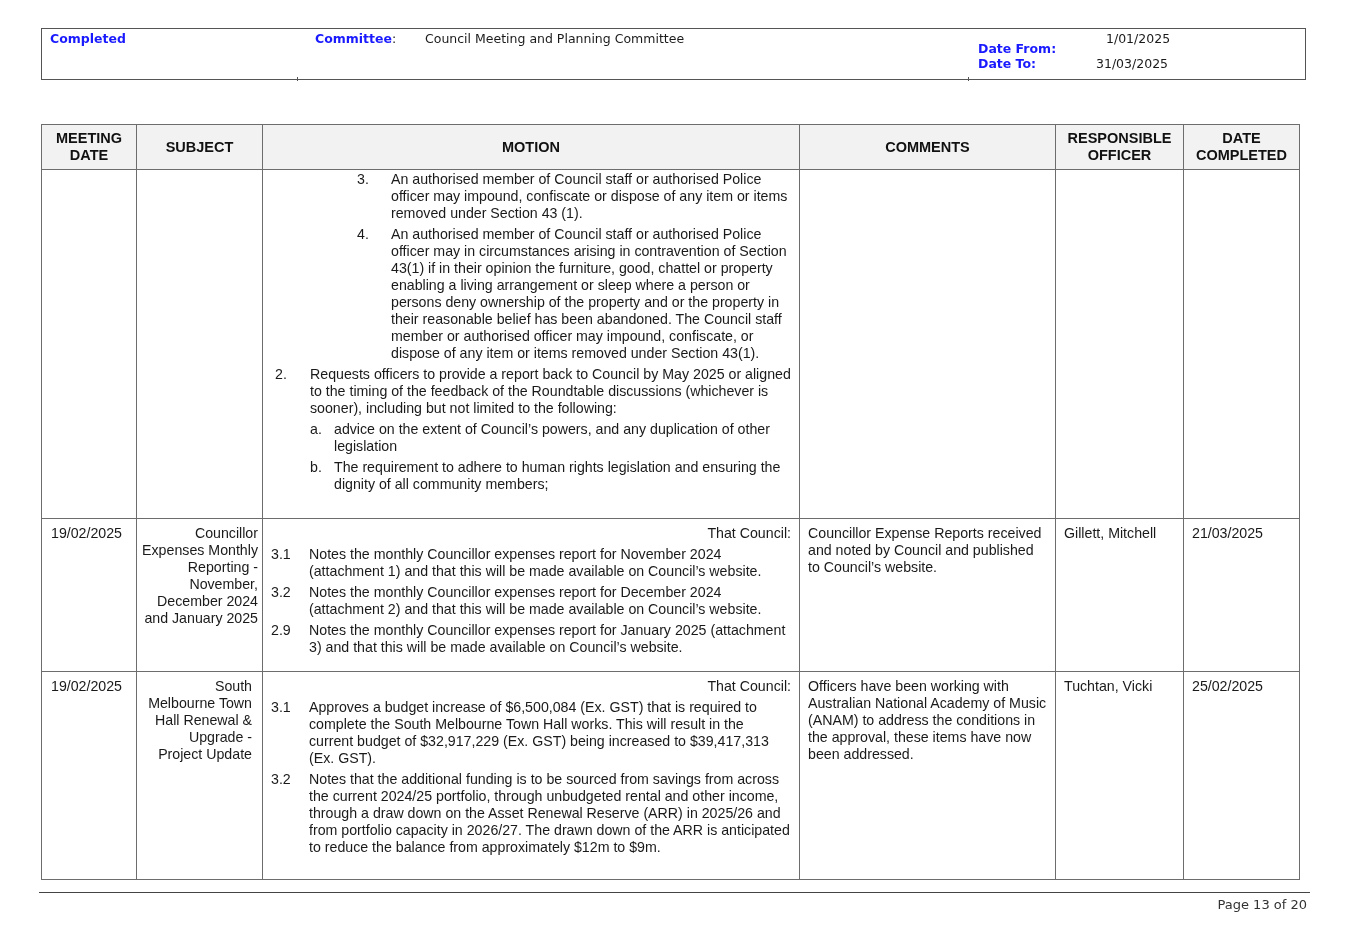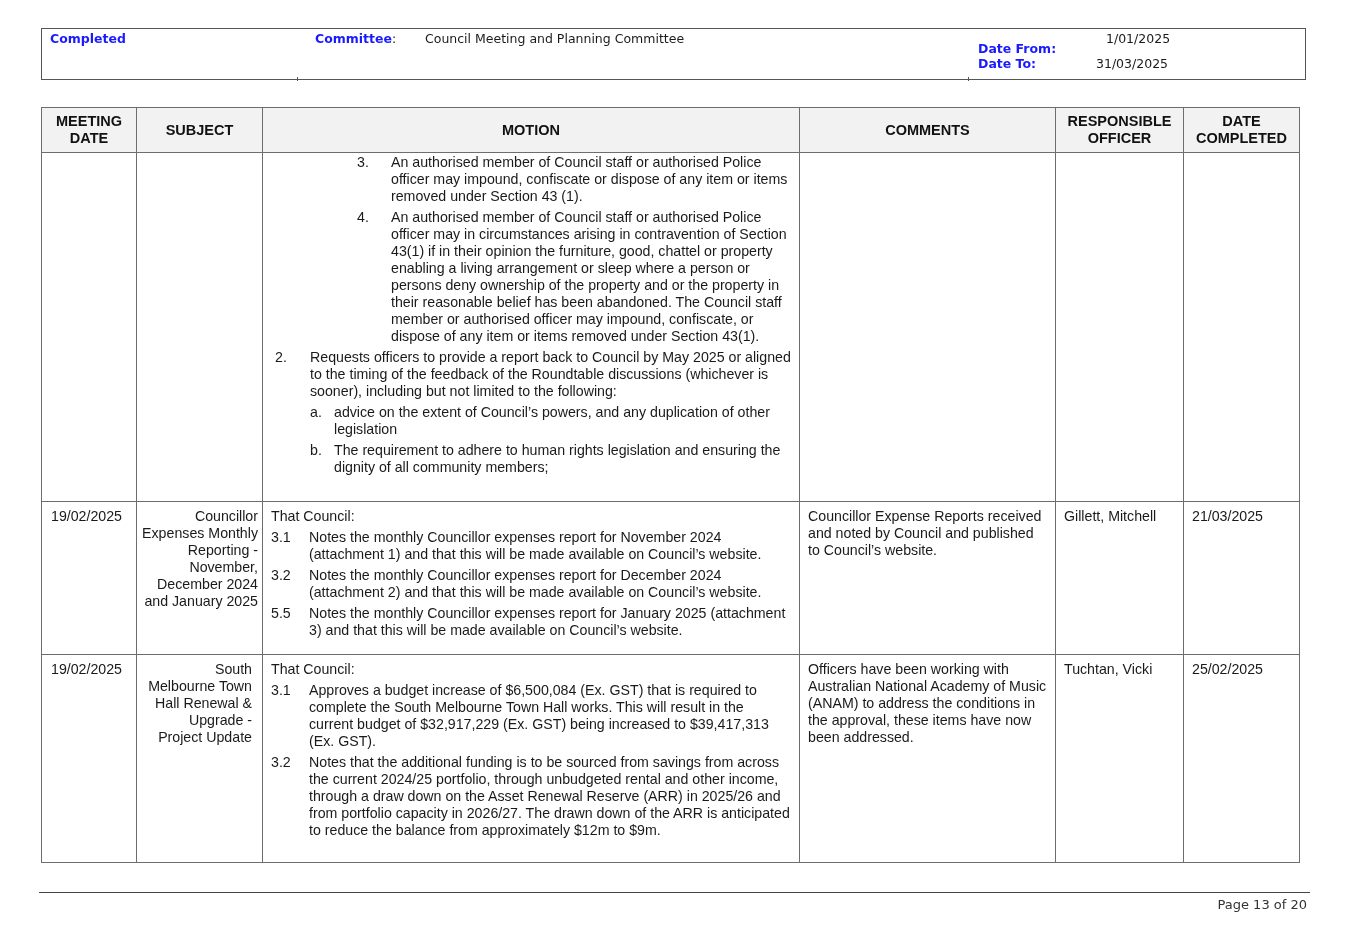--- a/index.html
+++ b/index.html
@@ -10,37 +10,37 @@
   .hdr-box {
     position: absolute; left: 41px; top: 28px; width: 1265px; height: 52px;
     border: 1.5px solid #555; box-sizing: border-box;
     font-family: "DejaVu Sans", sans-serif; font-size: 12.5px;
   }
   .hdr-box .t { position: absolute; white-space: nowrap; }
   .blue { color: #1a1aff; font-weight: bold; }
   .hdr-tick { position: absolute; top: 48px; width: 1px; height: 4px; background: #555; }
 
   table.main {
-    position: absolute; left: 41px; top: 107px; width: 1258px;
+    position: absolute; left: 41px; top: 124px; width: 1258px;
     border-collapse: collapse; table-layout: fixed;
     font-size: 14.2px; line-height: 17px;
   }
   table.main th, table.main td {
     border: 1.5px solid #6d6d6d; vertical-align: top; padding: 0;
   }
   table.main th {
     background: #f2f2f2; font-weight: bold; text-align: center; vertical-align: middle;
     height: 44px; font-size: 14.5px; line-height: 17px; color: #111;
   }
   td .cell { padding: 6px 8px 6px 8px; }
   td.center .cell { text-align: right; }
   .num-item { display: flex; margin-bottom: 4px; }
   .num-item .n { flex: 0 0 auto; }
   .num-item .tx { flex: 1 1 auto; }
-  .lead { margin-bottom: 4px; }
+  .lead { margin-bottom: 4px; text-align: right; }
 
   .footer-line {
     position: absolute; left: 39px; top: 892px; width: 1271px; height: 1px; background: #444;
   }
   .page-num {
     position: absolute; right: 40px; top: 897px;
     font-family: "DejaVu Sans", sans-serif; font-size: 13px; color: #333;
   }
 </style>
 </head>
@@ -133,21 +133,21 @@
           <div class="lead">That Council:</div>
           <div class="num-item">
             <span class="n" style="width:38px;">3.1</span>
             <span class="tx">Notes the monthly Councillor expenses report for November 2024 (attachment 1) and that this will be made available on Council’s website.</span>
           </div>
           <div class="num-item">
             <span class="n" style="width:38px;">3.2</span>
             <span class="tx">Notes the monthly Councillor expenses report for December 2024 (attachment 2) and that this will be made available on Council’s website.</span>
           </div>
           <div class="num-item">
-            <span class="n" style="width:38px;">5.5</span>
+            <span class="n" style="width:38px;">2.9</span>
             <span class="tx">Notes the monthly Councillor expenses report for January 2025 (attachment 3) and that this will be made available on Council’s website.</span>
           </div>
         </div>
       </td>
       <td>
           <div class="cell">Councillor Expense Reports received and noted by Council and published to Council’s website.</div>
         </td>
       <td>
           <div class="cell">Gillett, Mitchell</div>
         </td>

